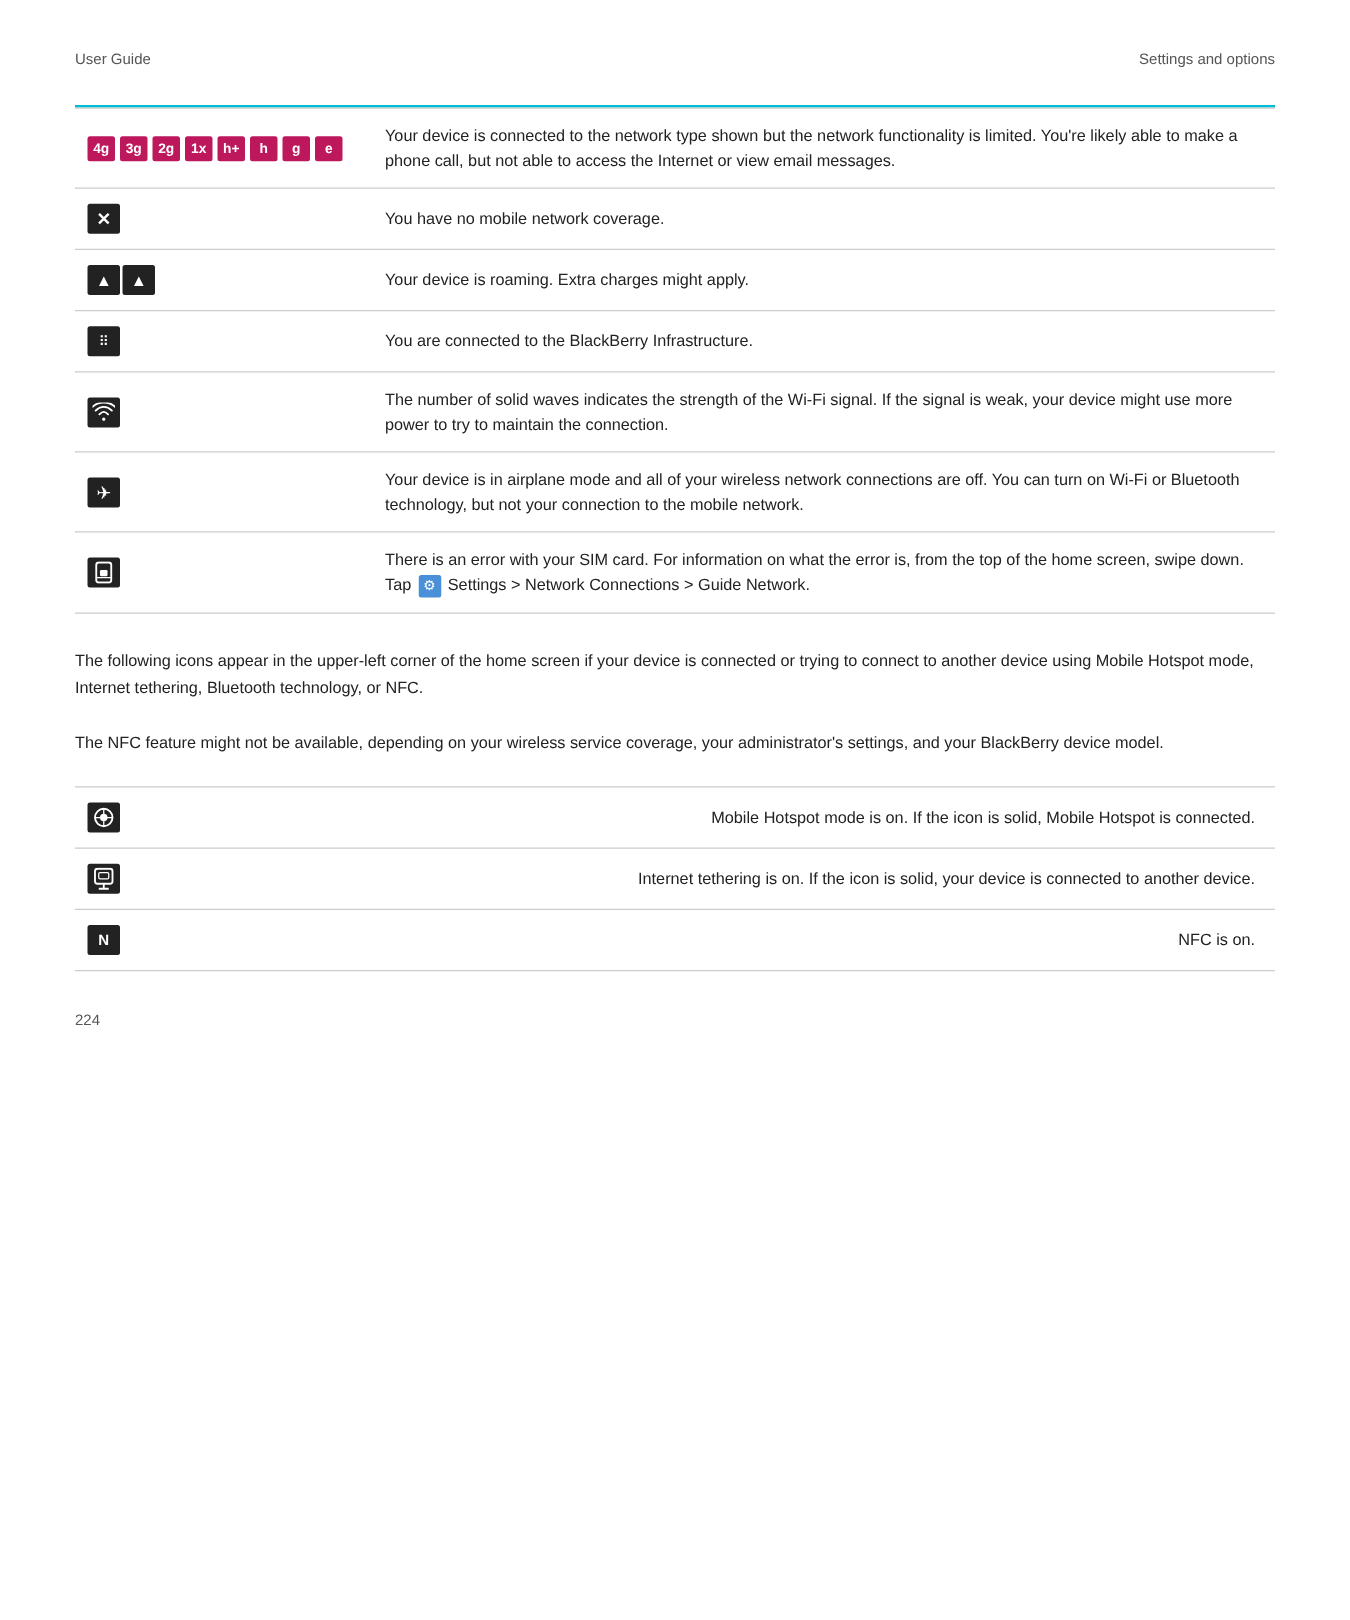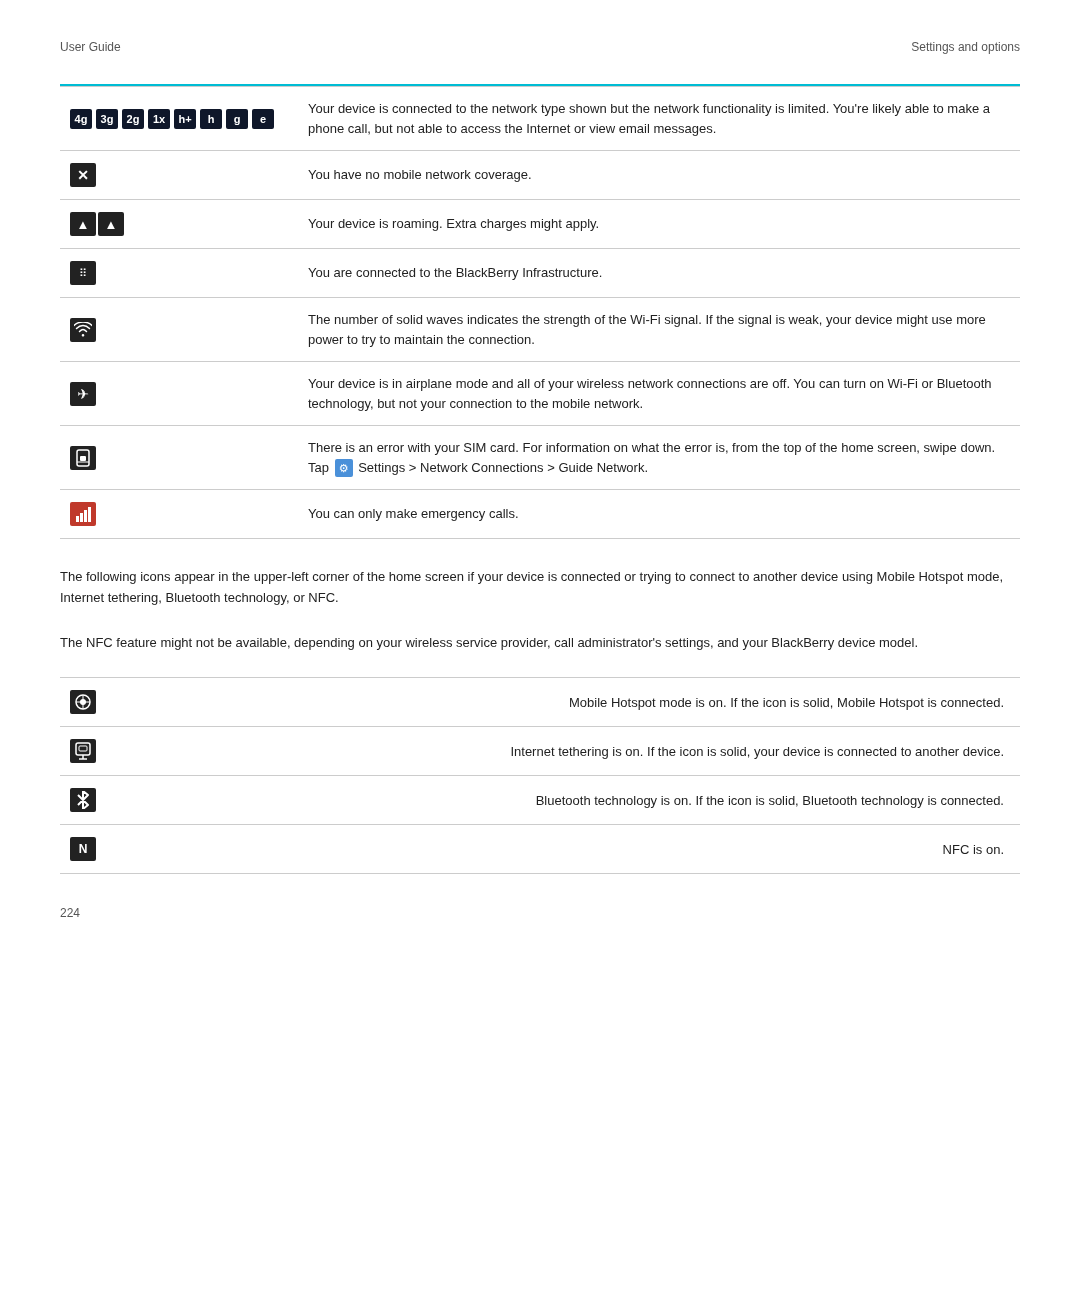--- a/index.html
+++ b/index.html
@@ -34,21 +34,21 @@
     }
     .main-table td.icon-cell {
       width: 180px;
       text-align: left;
       padding-left: 10px;
     }
     .icon-box {
       display: inline-flex;
       align-items: center;
       justify-content: center;
-      background: #0f172a;
+      background: #be185d;
       color: #fff;
       font-size: 11px;
       font-weight: bold;
       border-radius: 2px;
       padding: 2px 4px;
       min-width: 22px;
       height: 20px;
       margin-right: 2px;
     }
     .icon-row {
@@ -329,44 +329,29 @@
             <rect x="6" y="7" width="6" height="5" rx="1" fill="white"></rect>
             <line x1="3" y1="13" x2="15" y2="13" stroke="white" stroke-width="1"></line>
           </svg>
         </span>
       </td>
       <td class="desc-cell">
         There is an error with your SIM card. For information on what the error is, from the top of the home screen, swipe down. Tap <span class="inline-gear">⚙</span> <strong>Settings</strong> &gt; <strong>Network Connections</strong> &gt; <strong>Guide Network</strong>.
       </td>
     </tr>
 
-    <tr>
-      <td class="icon-cell">
-        <span class="icon-emergency">
-          <svg width="18" height="16" viewBox="0 0 18 16" fill="white">
-            <rect x="2" y="10" width="3" height="6" fill="white"></rect>
-            <rect x="6" y="7" width="3" height="9" fill="white"></rect>
-            <rect x="10" y="4" width="3" height="12" fill="white"></rect>
-            <rect x="14" y="1" width="3" height="15" fill="white"></rect>
-          </svg>
-        </span>
-      </td>
-      <td class="desc-cell">
-        You can only make emergency calls.
-      </td>
-    </tr>
   </tbody>
 </table>
 
 <div class="paragraph-section">
   <span>The following icons appear in the upper-left corner of the home screen if your device is connected or trying to connect to another device using Mobile Hotspot mode, Internet tethering, Bluetooth technology, or NFC.</span>
 </div>
 
 <div class="paragraph-section">
-  <span>The NFC feature might not be available, depending on your wireless service provider, call administrator's settings, and your BlackBerry device model.</span>
+  <span>The NFC feature might not be available, depending on your wireless service coverage, your administrator's settings, and your BlackBerry device model.</span>
 </div>
 
 <table class="bottom-table">
   <tbody>
 
     <tr>
       <td class="icon-cell">
         <span class="icon-hotspot">
           <svg width="18" height="18" viewBox="0 0 18 18" fill="white">
             <circle cx="9" cy="9" r="7" fill="none" stroke="white" stroke-width="1.5"></circle>
@@ -390,32 +375,20 @@
             <line x1="5" y1="17" x2="13" y2="17" stroke="white" stroke-width="1.5"></line>
             <rect x="5" y="4" width="8" height="5" rx="1" fill="none" stroke="white" stroke-width="1"></rect>
           </svg>
         </span>
       </td>
       <td class="desc-cell">
         Internet tethering is on. If the icon is solid, your device is connected to another device.
       </td>
     </tr>
 
-    <tr>
-      <td class="icon-cell">
-        <span class="icon-bt">
-          <svg width="14" height="18" viewBox="0 0 14 18" fill="white">
-            <polyline points="2,4 12,14 7,18 7,0 12,4 2,14" fill="none" stroke="white" stroke-width="2" stroke-linejoin="round"></polyline>
-          </svg>
-        </span>
-      </td>
-      <td class="desc-cell">
-        Bluetooth technology is on. If the icon is solid, Bluetooth technology is connected.
-      </td>
-    </tr>
 
     <tr>
       <td class="icon-cell">
         <span class="icon-nfc">N</span>
       </td>
       <td class="desc-cell">
         NFC is on.
       </td>
     </tr>
   </tbody>

